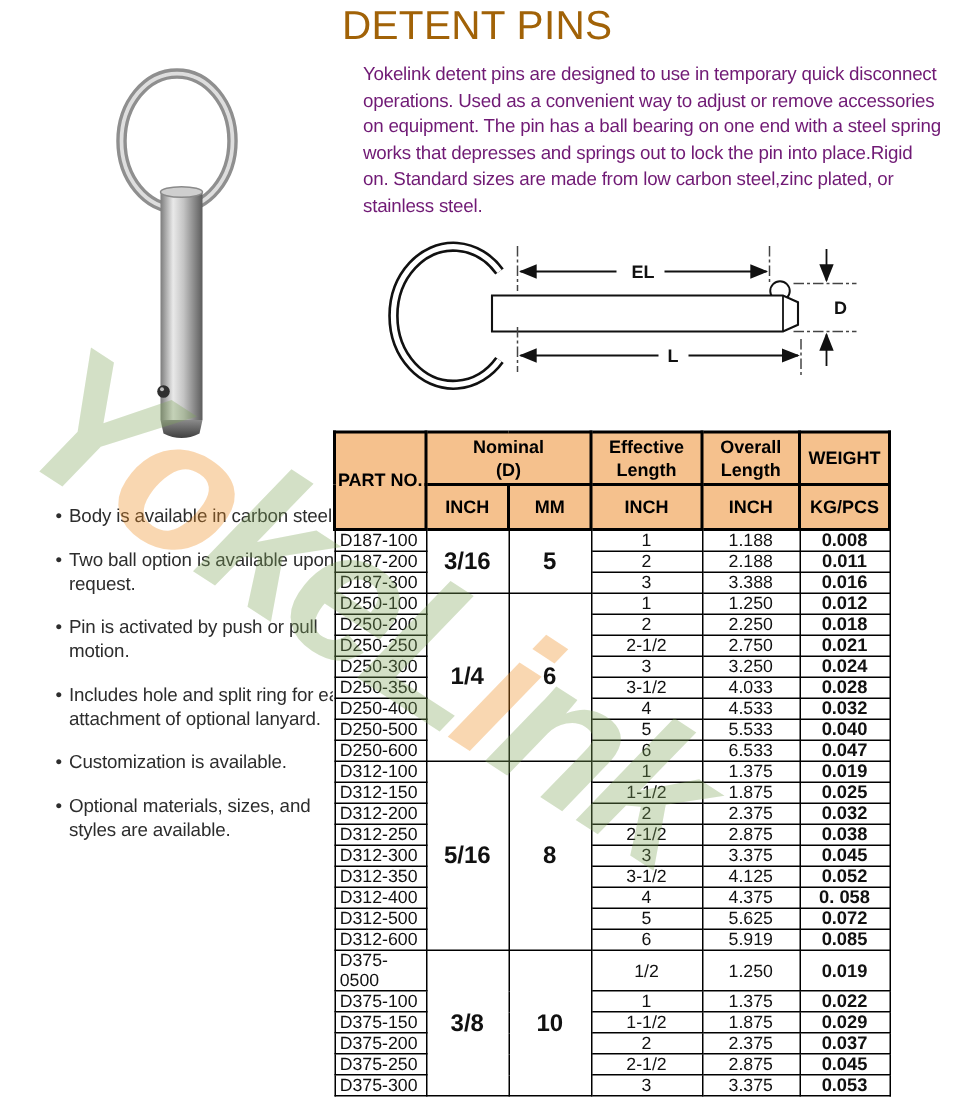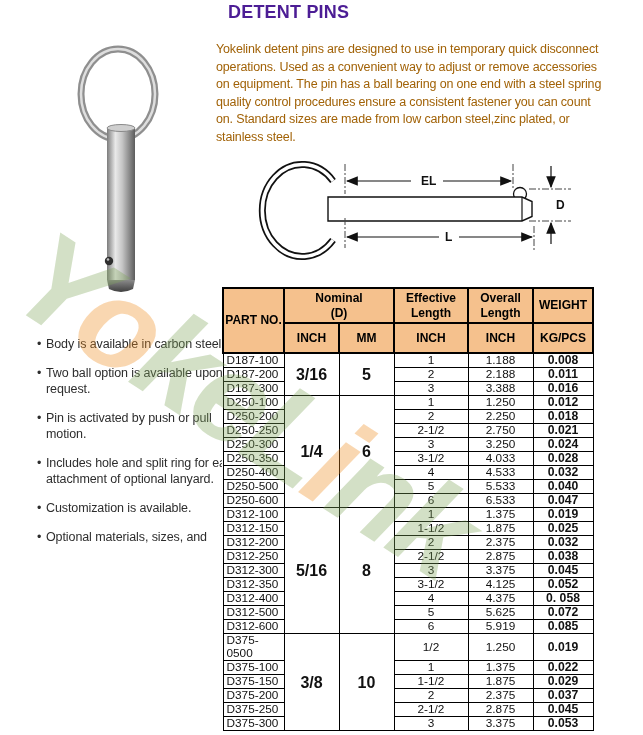--- a/index.html
+++ b/index.html
@@ -6,26 +6,26 @@
   html,body { background:#ffffff; }
   body {
     font-family:"Liberation Sans", sans-serif;
     width:643px; height:735px; position:relative; overflow:hidden; color:#222;
   }
   .page { position:absolute; inset:0; width:643px; height:735px; background:#fff; }
 
   
   .title {
     position:absolute; left:228px; top:2px;
-    font-size:18px; font-weight:bold; color:#4c1d95; letter-spacing:0.2px; white-space:nowrap;
+    font-size:27px; font-weight:normal; color:#a16207; letter-spacing:0.2px; white-space:nowrap;
   }
 
   
-  .intro { position:absolute; left:216px; top:41px; font-size:12.5px; letter-spacing:-0.15px;
-           line-height:17.6px; color:#a16207; }
+  .intro { position:absolute; left:242px; top:41px; font-size:12.5px; letter-spacing:-0.15px;
+           line-height:17.6px; color:#701a75; }
   .intro div { white-space:nowrap; }
 
   
   .features { position:absolute; left:37px; top:336px; list-style:none; font-size:12.5px;
               letter-spacing:-0.1px; color:#2d2d2d; width:190px; }
   .features li { display:flex; margin-bottom:13px; line-height:16px; }
   .features .dot { width:9px; flex:0 0 9px; }
   .features .flines div { white-space:nowrap; }
 
   
@@ -64,21 +64,21 @@
 <body>
 
 <div class="page">
 
   <h1 class="title">DETENT PINS</h1>
 
   <div class="intro">
       <div>Yokelink detent pins are designed to use in temporary quick disconnect</div>
       <div>operations. Used as a convenient way to adjust or remove accessories</div>
       <div>on equipment. The pin has a ball bearing on one end with a steel spring</div>
-      <div>quality control procedures ensure a consistent fastener you can count</div>
+      <div>works that depresses and springs out to lock the pin into place.Rigid</div>
       <div>on. Standard sizes are made from low carbon steel,zinc plated, or</div>
       <div>stainless steel.</div>
     </div>
 
   <svg class="photo" width="165" height="265" viewBox="0 0 165 265">
     <defs>
       <linearGradient id="shaftGrad" x1="0" y1="0" x2="1" y2="0">
         <stop offset="0" stop-color="#7c7c7c"></stop>
         <stop offset="0.3" stop-color="#e9e9e9"></stop>
         <stop offset="0.55" stop-color="#c4c4c4"></stop>
@@ -185,20 +185,21 @@
       <li>
         <span class="dot">•</span>
         <span class="flines">
           <div>Customization is available.</div>
         </span>
       </li>
       <li>
         <span class="dot">•</span>
         <span class="flines">
           <div>Optional materials, sizes, and</div>
+          <div>styles are available.</div>
         </span>
       </li>
     </ul>
 
   <div class="tablewrap">
     <table class="spec">
       <colgroup>
         <col style="width:61px">
           <col style="width:55px">
           <col style="width:55px">

